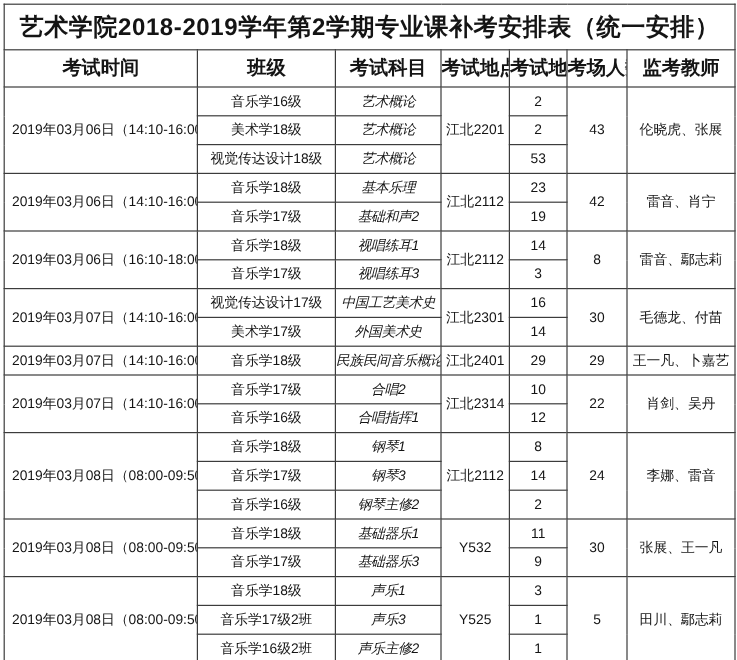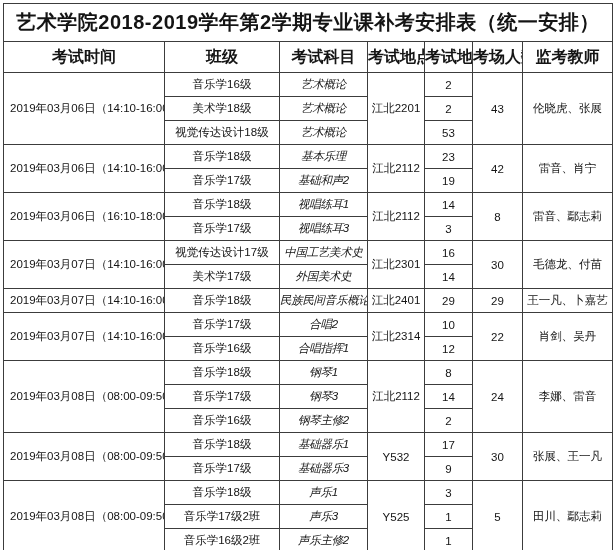--- a/index.html
+++ b/index.html
@@ -188,21 +188,21 @@
         <tr>
           <td>音乐学16级</td>
           <td class="subject">钢琴主修2</td>
           <td>2</td>
         </tr>
         <tr>
           <td class="time" rowspan="2">2019年03月08日（08:00-09:50）</td>
           <td>音乐学18级</td>
           <td class="subject">基础器乐1</td>
           <td rowspan="2">Y532</td>
-          <td>17</td>
+          <td>11</td>
           <td rowspan="2">30</td>
           <td rowspan="2">张展、王一凡</td>
         </tr>
         <tr>
           <td>音乐学17级</td>
           <td class="subject">基础器乐3</td>
           <td>9</td>
         </tr>
         <tr>
           <td class="time" rowspan="3">2019年03月08日（08:00-09:50）</td>

